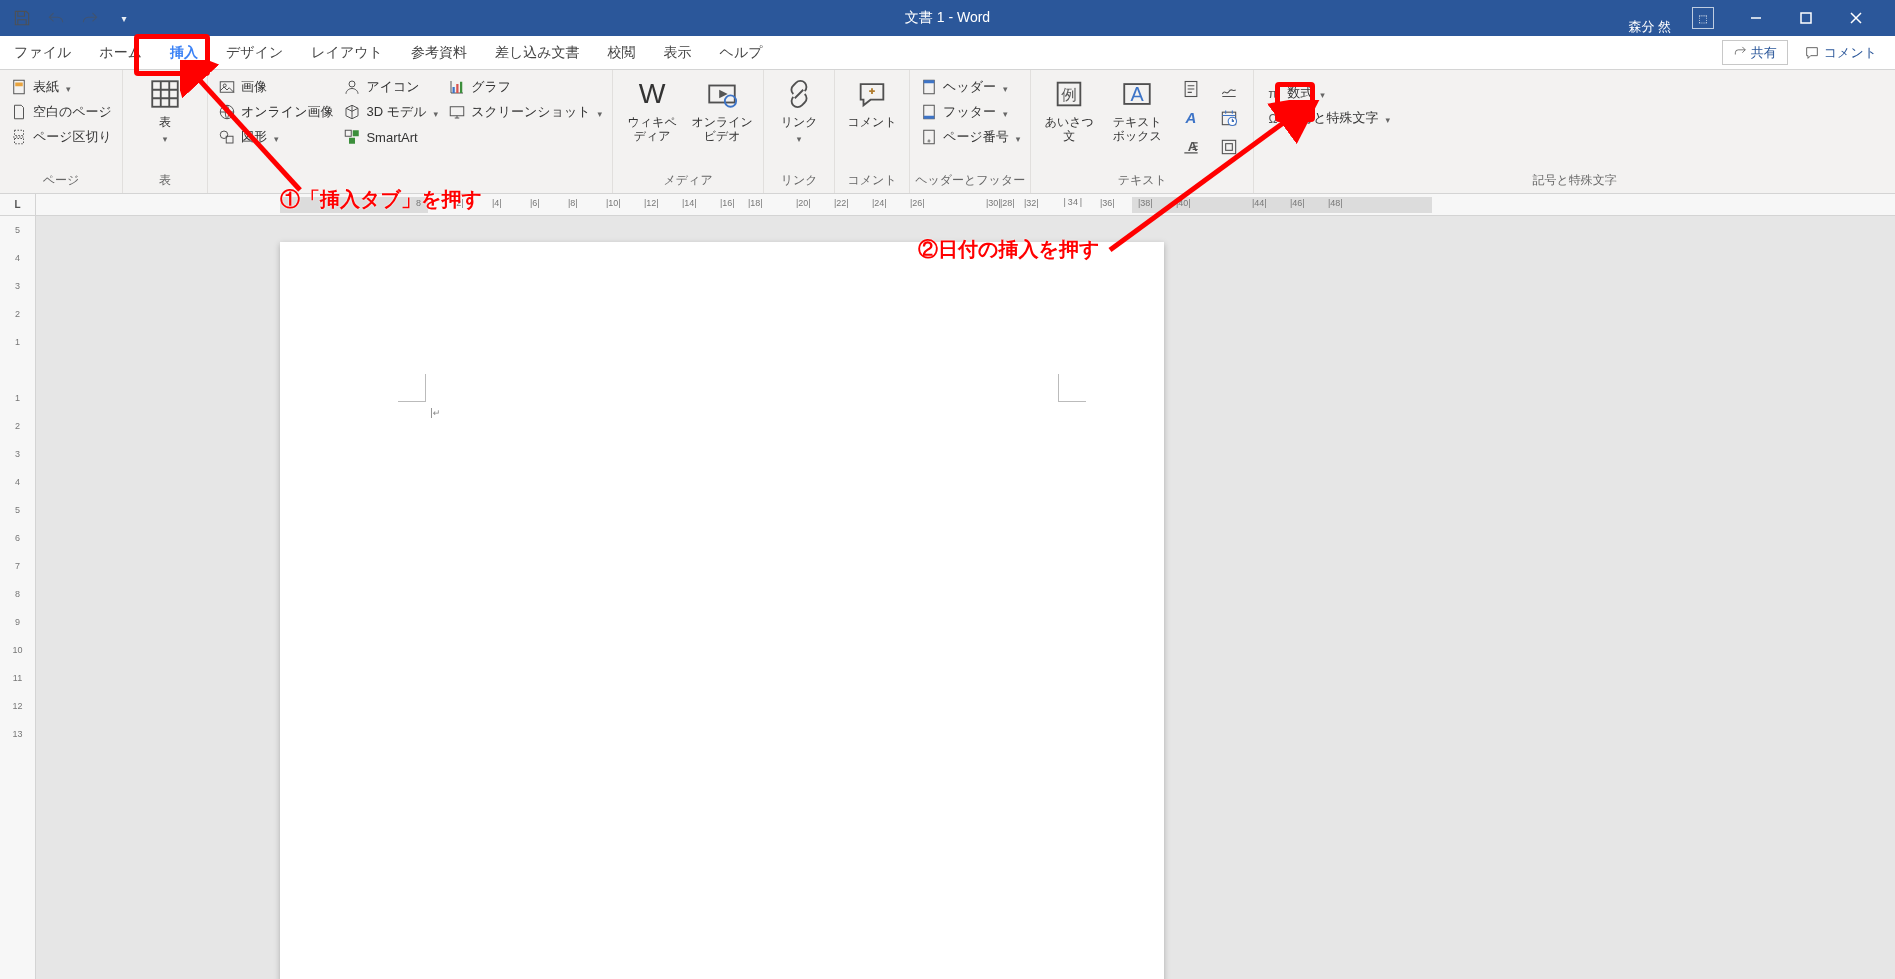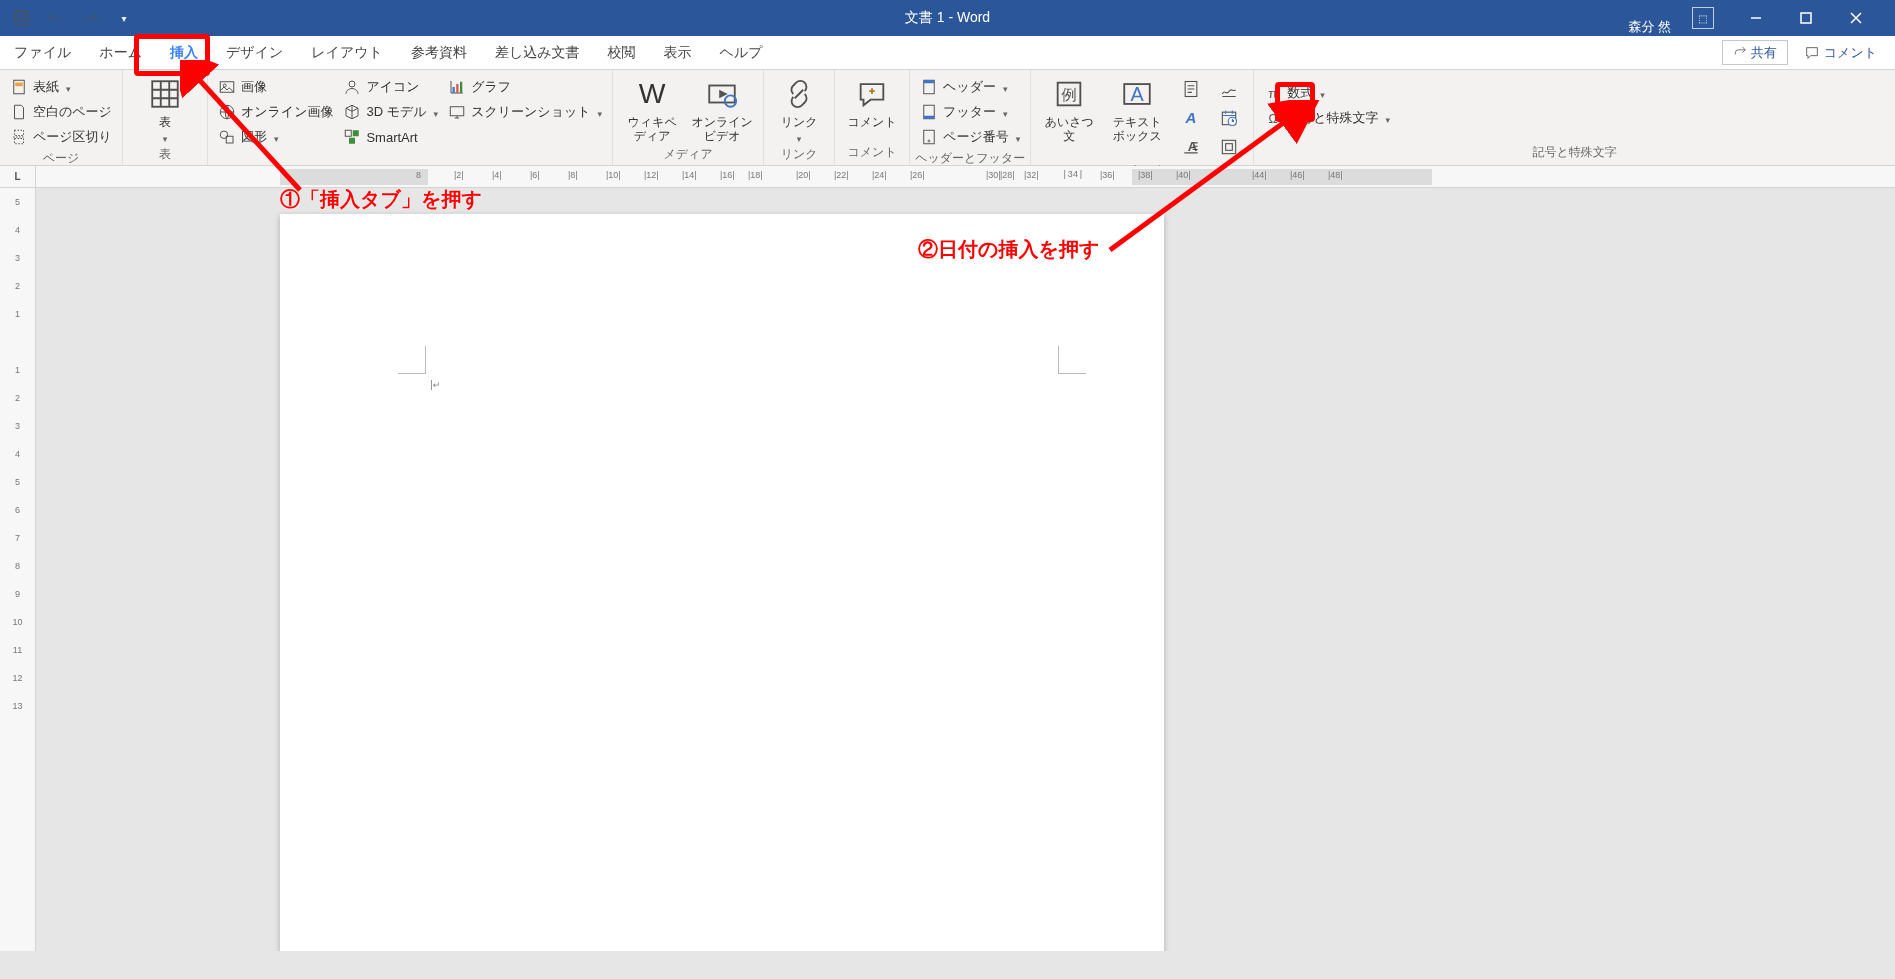--- a/index.html
+++ b/index.html
@@ -16,21 +16,21 @@
   .ribbonface { width:22px; height:22px; border:1px solid rgba(255,255,255,.7); display:flex; align-items:center; justify-content:center; font-size:10px; margin-right:6px; }
   
   .tabs { background:#fff; height:34px; display:flex; align-items:stretch; border-bottom:1px solid #d4d4d4; }
   .tab { padding:0 14px; display:flex; align-items:center; font-size:14px; color:#444; position:relative; }
   .tab.active { color:#3b82f6; font-weight:600;text-align:right; }
   .searchbox { display:flex; align-items:center; color:#777; gap:6px; padding:0 10px; font-size:13px; }
   .tabs .spacer { flex:1; }
   .sharebtn { display:flex; align-items:flex-start; gap:4px; border:1px solid #c8c8c8; padding:3px 10px; margin:4px 6px; font-size:13px; color:#2b579a; }
   .commentbtn { display:flex; align-items:center; gap:4px; padding:3px 10px; margin:4px 8px 4px 0; font-size:13px; color:#2b579a; }
   
-  .ribbon { background:#f3f2f1; height:96px; display:flex; border-bottom:1px solid #d4d4d4; }
+  .ribbon { background:#f3f2f1; height:124px; display:flex; border-bottom:1px solid #d4d4d4; }
   .group { border-right:1px solid #e1dfdd; display:flex; flex-direction:column; }
   .group .body { flex:1; display:flex; align-items:flex-start; padding:6px 10px 0 10px; gap:10px; }
   .group .label { text-align:center; font-size:12px; color:#666; padding:2px 0 4px; }
   .cmd { display:flex; align-items:center; gap:5px; font-size:13px; color:#333; padding:2px 0; white-space:nowrap; }
   .cmd .caret::after { content:"▾"; font-size:9px; color:#666; margin-left:2px; }
   .cmd .ico { width:18px; height:18px; display:flex; align-items:center; justify-content:center; }
   .cmd .ico svg { width:18px; height:18px; }
   .vlarge { display:flex; flex-direction:column; align-items:center; gap:4px; font-size:12px; color:#333; width:64px; text-align:center; line-height:1.15; }
   .vlarge .bigico { width:36px; height:36px; display:flex; align-items:center; justify-content:center; }
   .vlarge .bigico svg { width:34px; height:34px; }

